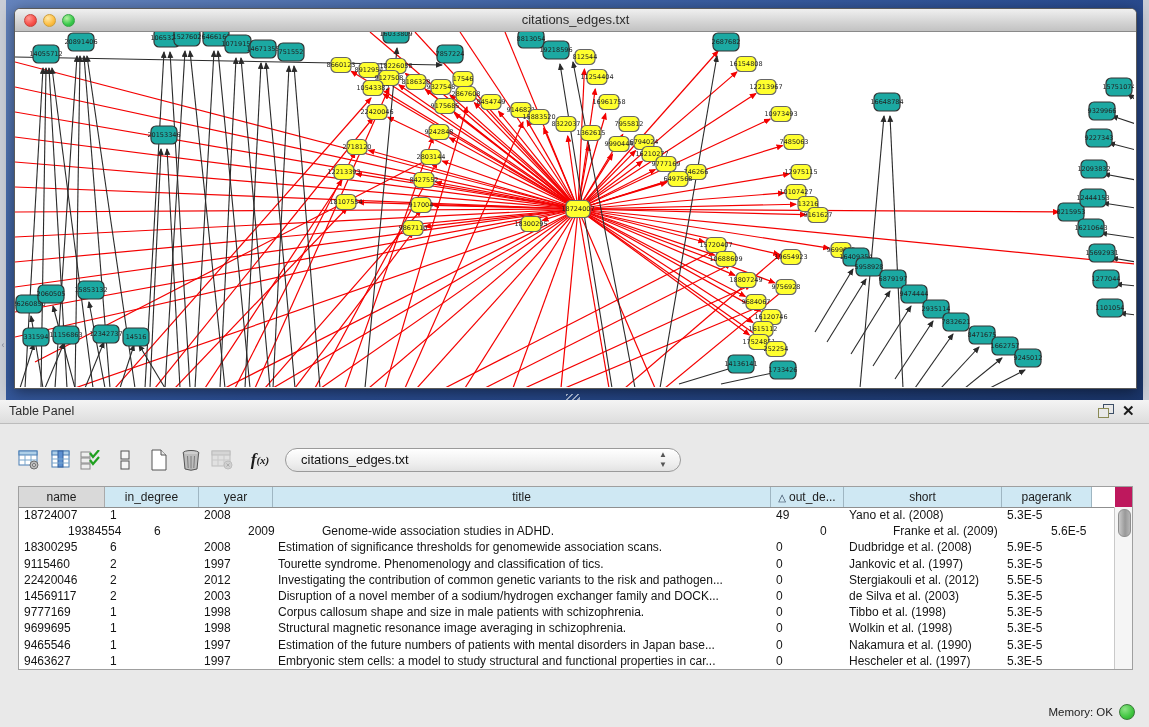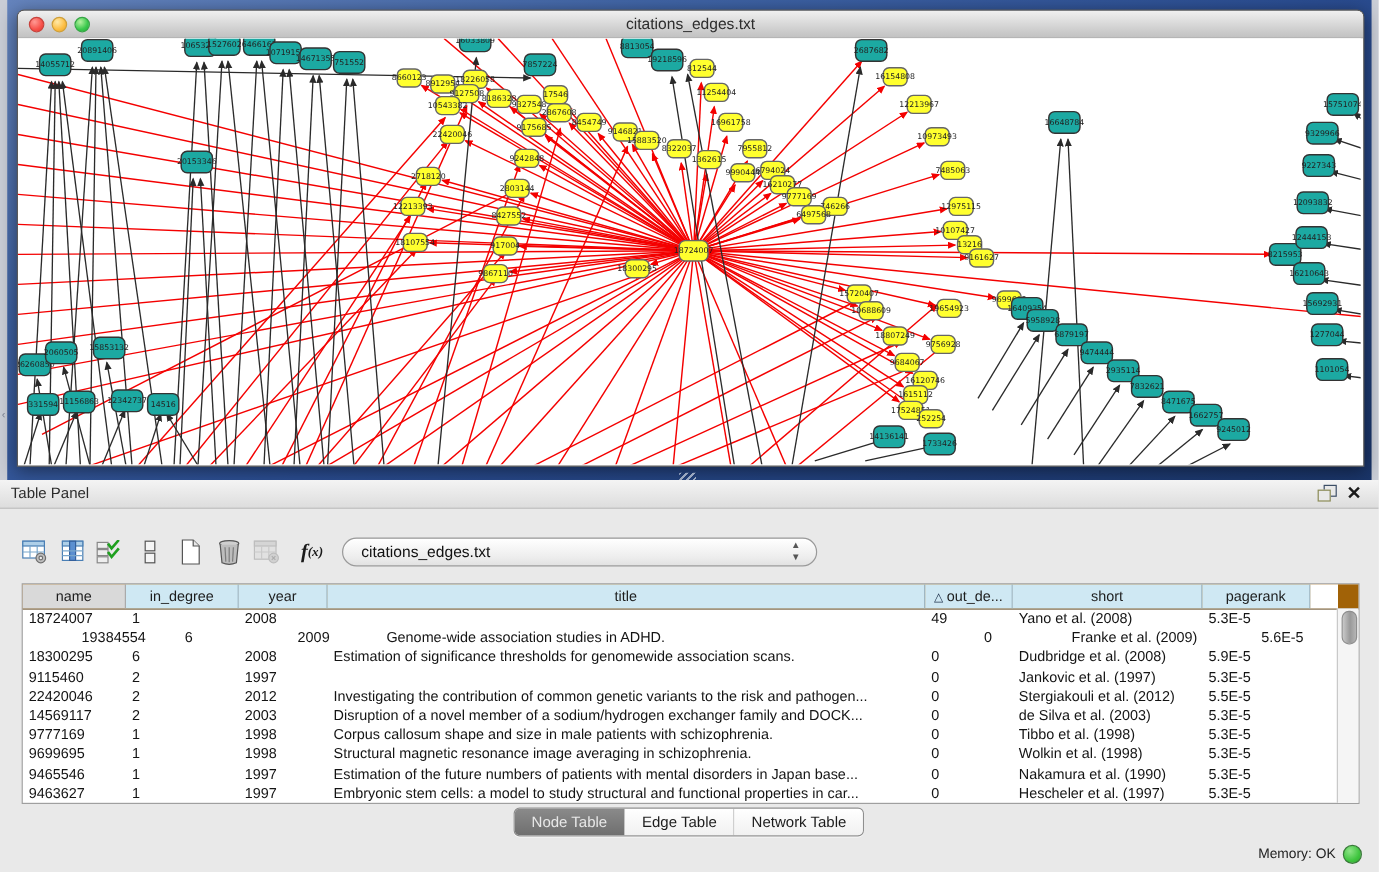--- a/index.html
+++ b/index.html
@@ -40,21 +40,21 @@
   .tool svg{display:block;}
   .fx{font-family:"Liberation Serif",serif;font-style:italic;font-size:17px;font-weight:bold;color:#1a1a1a;}
   .fx small{font-size:11px;}
   .combo{position:absolute;left:285px;top:48px;width:394px;height:22px;border:1px solid #9a9a9a;border-radius:12px;
       background:linear-gradient(#ffffff,#ededed 70%,#e2e2e2);box-shadow:inset 0 1px 0 #fff;}
   .combo-text{position:absolute;left:15px;top:3px;font-size:13px;color:#111;}
   .combo-arrows{position:absolute;right:13px;top:1px;font-size:8px;color:#555;line-height:10px;text-align:center;}
 
   .grid{position:absolute;left:18px;top:86px;width:1115px;height:184px;background:#ffffff;
       border:1px solid #9f9f9f;box-sizing:border-box;}
-  .ghead{position:absolute;left:0;top:0;height:20px;width:100%;border-bottom:1px solid #8f8f8f;background:#a16207;}
+  .ghead{position:absolute;left:0;top:0;height:20px;width:100%;border-bottom:1px solid #8f8f8f;background:#be185d;}
   .hcell{position:absolute;top:0;height:20px;box-sizing:border-box;border-right:1px solid #9fb6c2;
       font-size:12px;color:#1c1c1c;text-align:center;line-height:20px;background:#cfe8f3;overflow:hidden;white-space:nowrap;}
   .hcell.gray{background:#d9d9d9;border-right:1px solid #aaa;}
   .hcell.fill{background:#ffffff;border-right:none;}
   .sort-tri{font-size:10px;color:#23364f;margin-right:3px;}
   .gbody{position:absolute;left:0;top:20px;width:1096px;height:162px;overflow:hidden;}
   .grow{position:absolute;left:0;width:100%;height:16.2px;}
   .gcell{position:absolute;top:0;height:16px;font-size:12px;color:#141414;line-height:16px;
       white-space:nowrap;overflow:hidden;padding-left:5px;box-sizing:border-box;}
   .vscroll{position:absolute;right:0;top:20px;width:17px;height:162px;background:#f5f5f5;border-left:1px solid #c9c9c9;}
@@ -776,20 +776,21 @@
             <div class="gcell" style="left: 180px; width: 74px;">2008</div>
             <div class="gcell" style="left: 254px; width: 498px;">Estimation of significance thresholds for genomewide association scans.</div>
             <div class="gcell" style="left: 752px; width: 73px;">0</div>
             <div class="gcell" style="left: 825px; width: 158px;">Dudbridge et al. (2008)</div>
             <div class="gcell" style="left: 983px; width: 90px;">5.9E-5</div>
           </div>
           <div class="grow" style="top: 48.6px;">
             <div class="gcell" style="left: 0px; width: 86px;">9115460</div>
             <div class="gcell" style="left: 86px; width: 94px;">2</div>
             <div class="gcell" style="left: 180px; width: 74px;">1997</div>
+            <div class="gcell" style="left: 254px; width: 498px;">Tourette syndrome. Phenomenology and classification of tics.</div>
             <div class="gcell" style="left: 752px; width: 73px;">0</div>
             <div class="gcell" style="left: 825px; width: 158px;">Jankovic et al. (1997)</div>
             <div class="gcell" style="left: 983px; width: 90px;">5.3E-5</div>
           </div>
           <div class="grow" style="top: 64.8px;">
             <div class="gcell" style="left: 0px; width: 86px;">22420046</div>
             <div class="gcell" style="left: 86px; width: 94px;">2</div>
             <div class="gcell" style="left: 180px; width: 74px;">2012</div>
             <div class="gcell" style="left: 254px; width: 498px;">Investigating the contribution of common genetic variants to the risk and pathogen...</div>
             <div class="gcell" style="left: 752px; width: 73px;">0</div>
@@ -840,24 +841,19 @@
             <div class="gcell" style="left: 752px; width: 73px;">0</div>
             <div class="gcell" style="left: 825px; width: 158px;">Hescheler et al. (1997)</div>
             <div class="gcell" style="left: 983px; width: 90px;">5.3E-5</div>
           </div>
         </div>
       <div class="vscroll">
           <div class="vthumb"></div>
         </div>
     </div>
 
-    <div class="tabs" id="tabs">
-        <div class="tab active">Node Table</div>
-        <div class="tab">Edge Table</div>
-        <div class="tab">Network Table</div>
-      </div>
 
     <div class="statusbar">
       <span class="mem-label">Memory: OK</span>
       <span class="mem-dot"></span>
     </div>
   </div>
 </div>
 
 </body></html>

